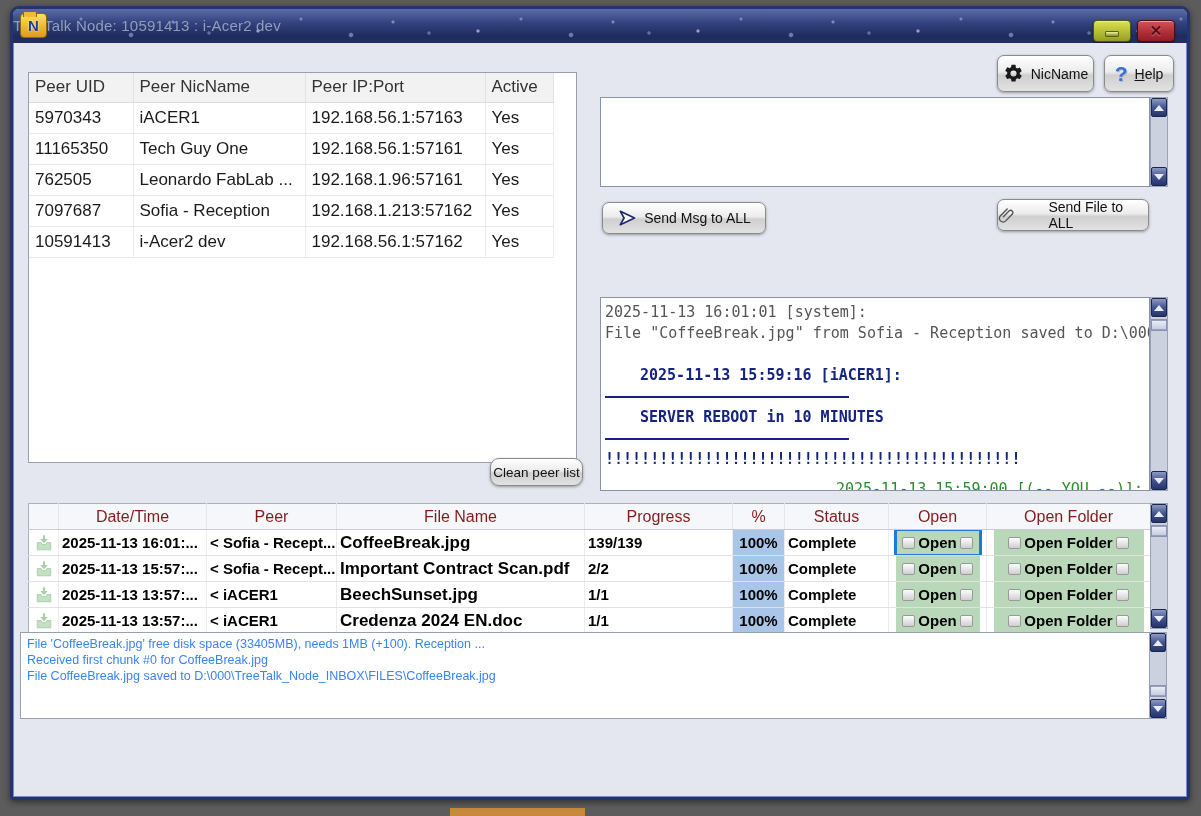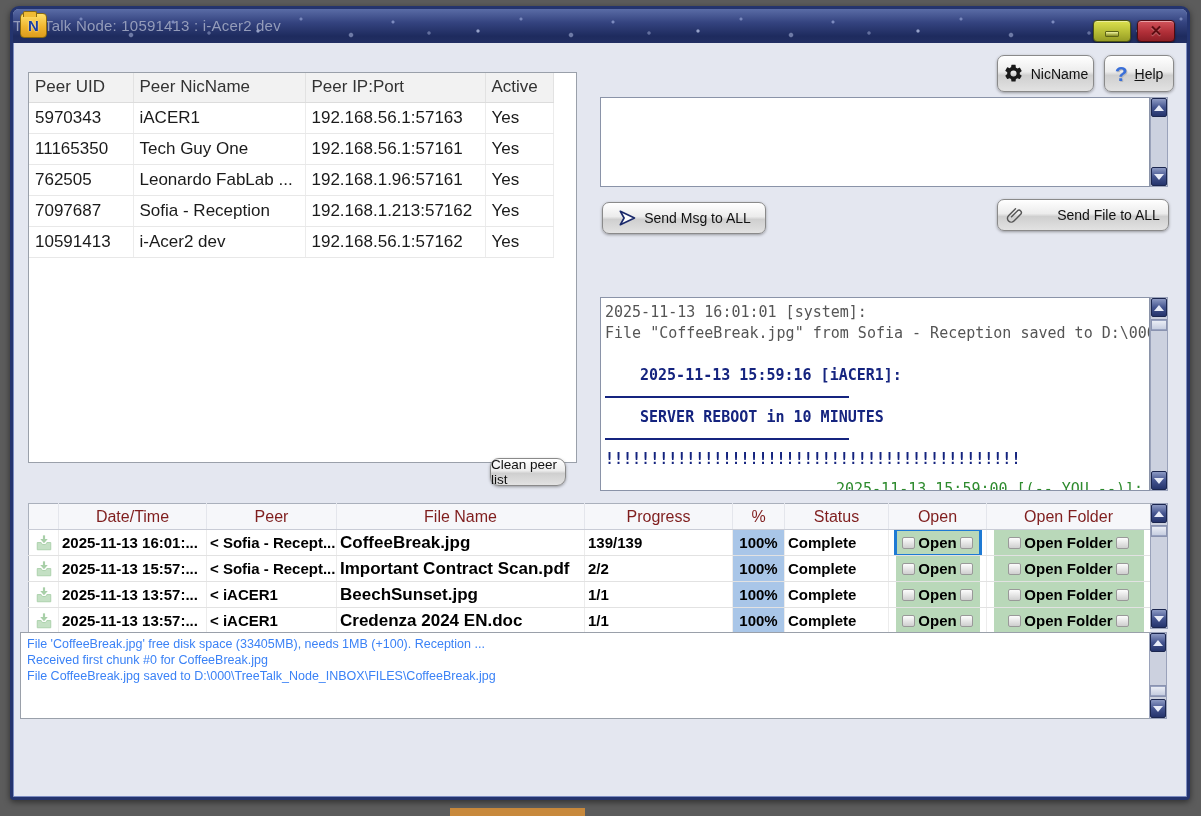--- a/index.html
+++ b/index.html
@@ -71,41 +71,41 @@
 
   
   .peer-panel { position:absolute; left:15px; top:29px; width:549px; height:391px;
     background:#fff; border:1px solid #9aa0aa; }
   .peer-table { border-collapse:collapse; table-layout:fixed; width:524px; font-size:17px; }
   .peer-table th { font-weight:normal; text-align:left; background:#f2f2f2; color:#333;
     height:29px; padding:0 6px; border-right:1px solid #e2e2e2; border-bottom:1px solid #dcdcdc; }
   .peer-table td { height:31px; padding:0 6px; color:#1a1a1a;
     border-right:1px solid #ececec; border-bottom:1px solid #e8e8e8;
     white-space:nowrap; overflow:hidden; }
-  .clean-btn { position:absolute; left:477px; top:415px; width:76px; height:28px; border-radius:9px; font-size:13.5px; }
+  .clean-btn { position:absolute; left:477px; top:415px; width:93px; height:28px; border-radius:9px; font-size:13.5px; }
 
   
   .sb { position:absolute; width:18px; background:#ccd1df; border:1px solid #9aa2ba; }
   .sb-btn { position:absolute; left:0; width:16px; height:19px;
     background:linear-gradient(#8d9ac4, #44548f 50%, #25346c); border:1px solid #1b264f; border-radius:2px;
     display:flex; align-items:center; justify-content:center; }
   .sb-btn.up { top:0; } .sb-btn.down { bottom:0; }
   .tri-up { width:0; height:0; border-left:5px solid transparent; border-right:5px solid transparent; border-bottom:6px solid #e8ecf8; }
   .tri-down { width:0; height:0; border-left:5px solid transparent; border-right:5px solid transparent; border-top:6px solid #e8ecf8; }
   .sb-thumb { position:absolute; left:0; width:16px; height:12px;
     background:linear-gradient(#eef1f8, #c2cade); border:1px solid #8a93b0;
     box-shadow: inset 0 -4px 0 -3px #98a2c0, inset 0 6px 0 -5px #98a2c0; }
 
   
   .msg-box { position:absolute; left:587px; top:54px; width:550px; height:90px;
     border:1px solid #8a93a8; background:#fff; resize:none; outline:none;
     font-family:"Liberation Sans",sans-serif; font-size:14px; padding:4px; }
   .msg-sb { left:1137px; top:54px; height:90px; }
   .send-msg-btn  { position:absolute; left:589px; top:159px; width:164px; height:32px; }
-  .send-file-btn { position:absolute; left:984px; top:156px; width:172px; height:32px;gap:32px; }
+  .send-file-btn { position:absolute; left:984px; top:156px; width:152px; height:32px;gap:32px; }
 
   
   .chat-box { position:absolute; left:587px; top:254px; width:550px; height:194px;
     background:#fff; border:1px solid #8a93a8; overflow:hidden;
     font-family:"DejaVu Sans Mono", monospace; font-size:15px; line-height:21px; padding:4px 0 0 4px; }
   .chat-sb { left:1137px; top:254px; height:194px; }
   .chat-sys { color:#555; white-space:nowrap; }
   .chat-peer { color:#15247f; font-weight:bold; white-space:nowrap;margin-left:35px; }
   .chat-rule { width:244px; height:2px; background:#15247f; margin:10px 0 9px 0; }
   .chat-excl { color:#15247f; font-weight:bold; letter-spacing:0; white-space:nowrap; margin-top:9px; }

